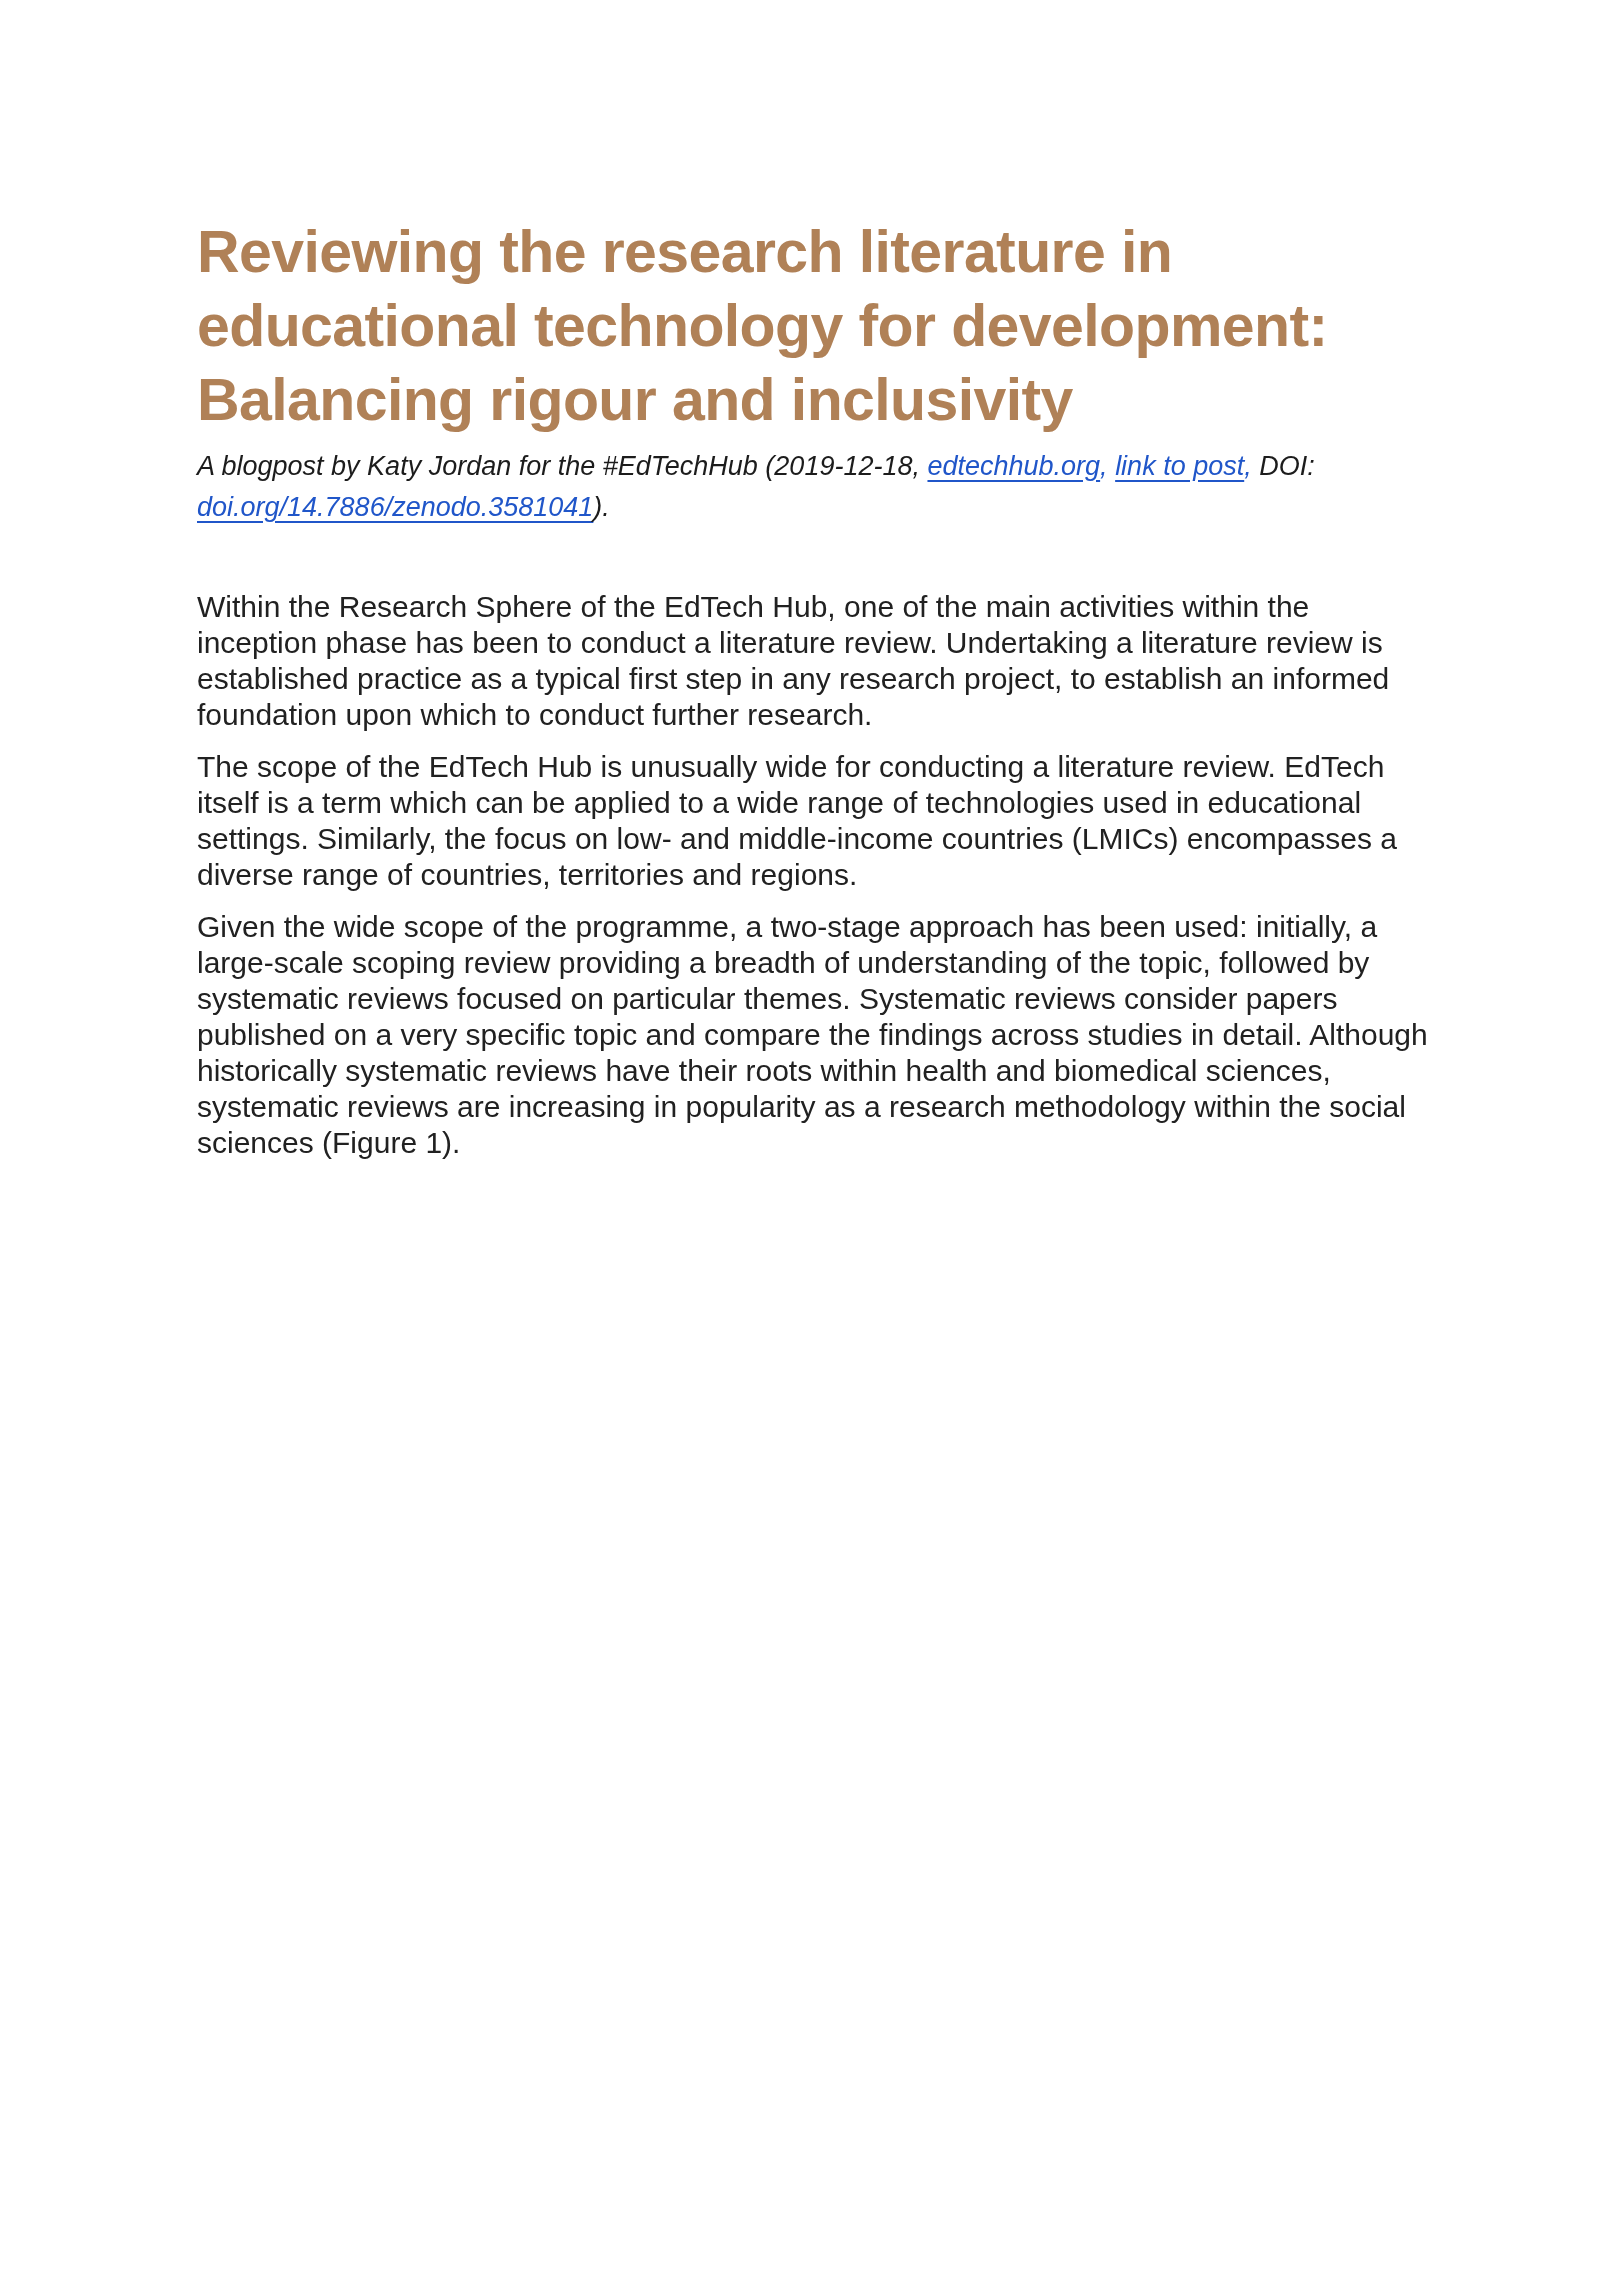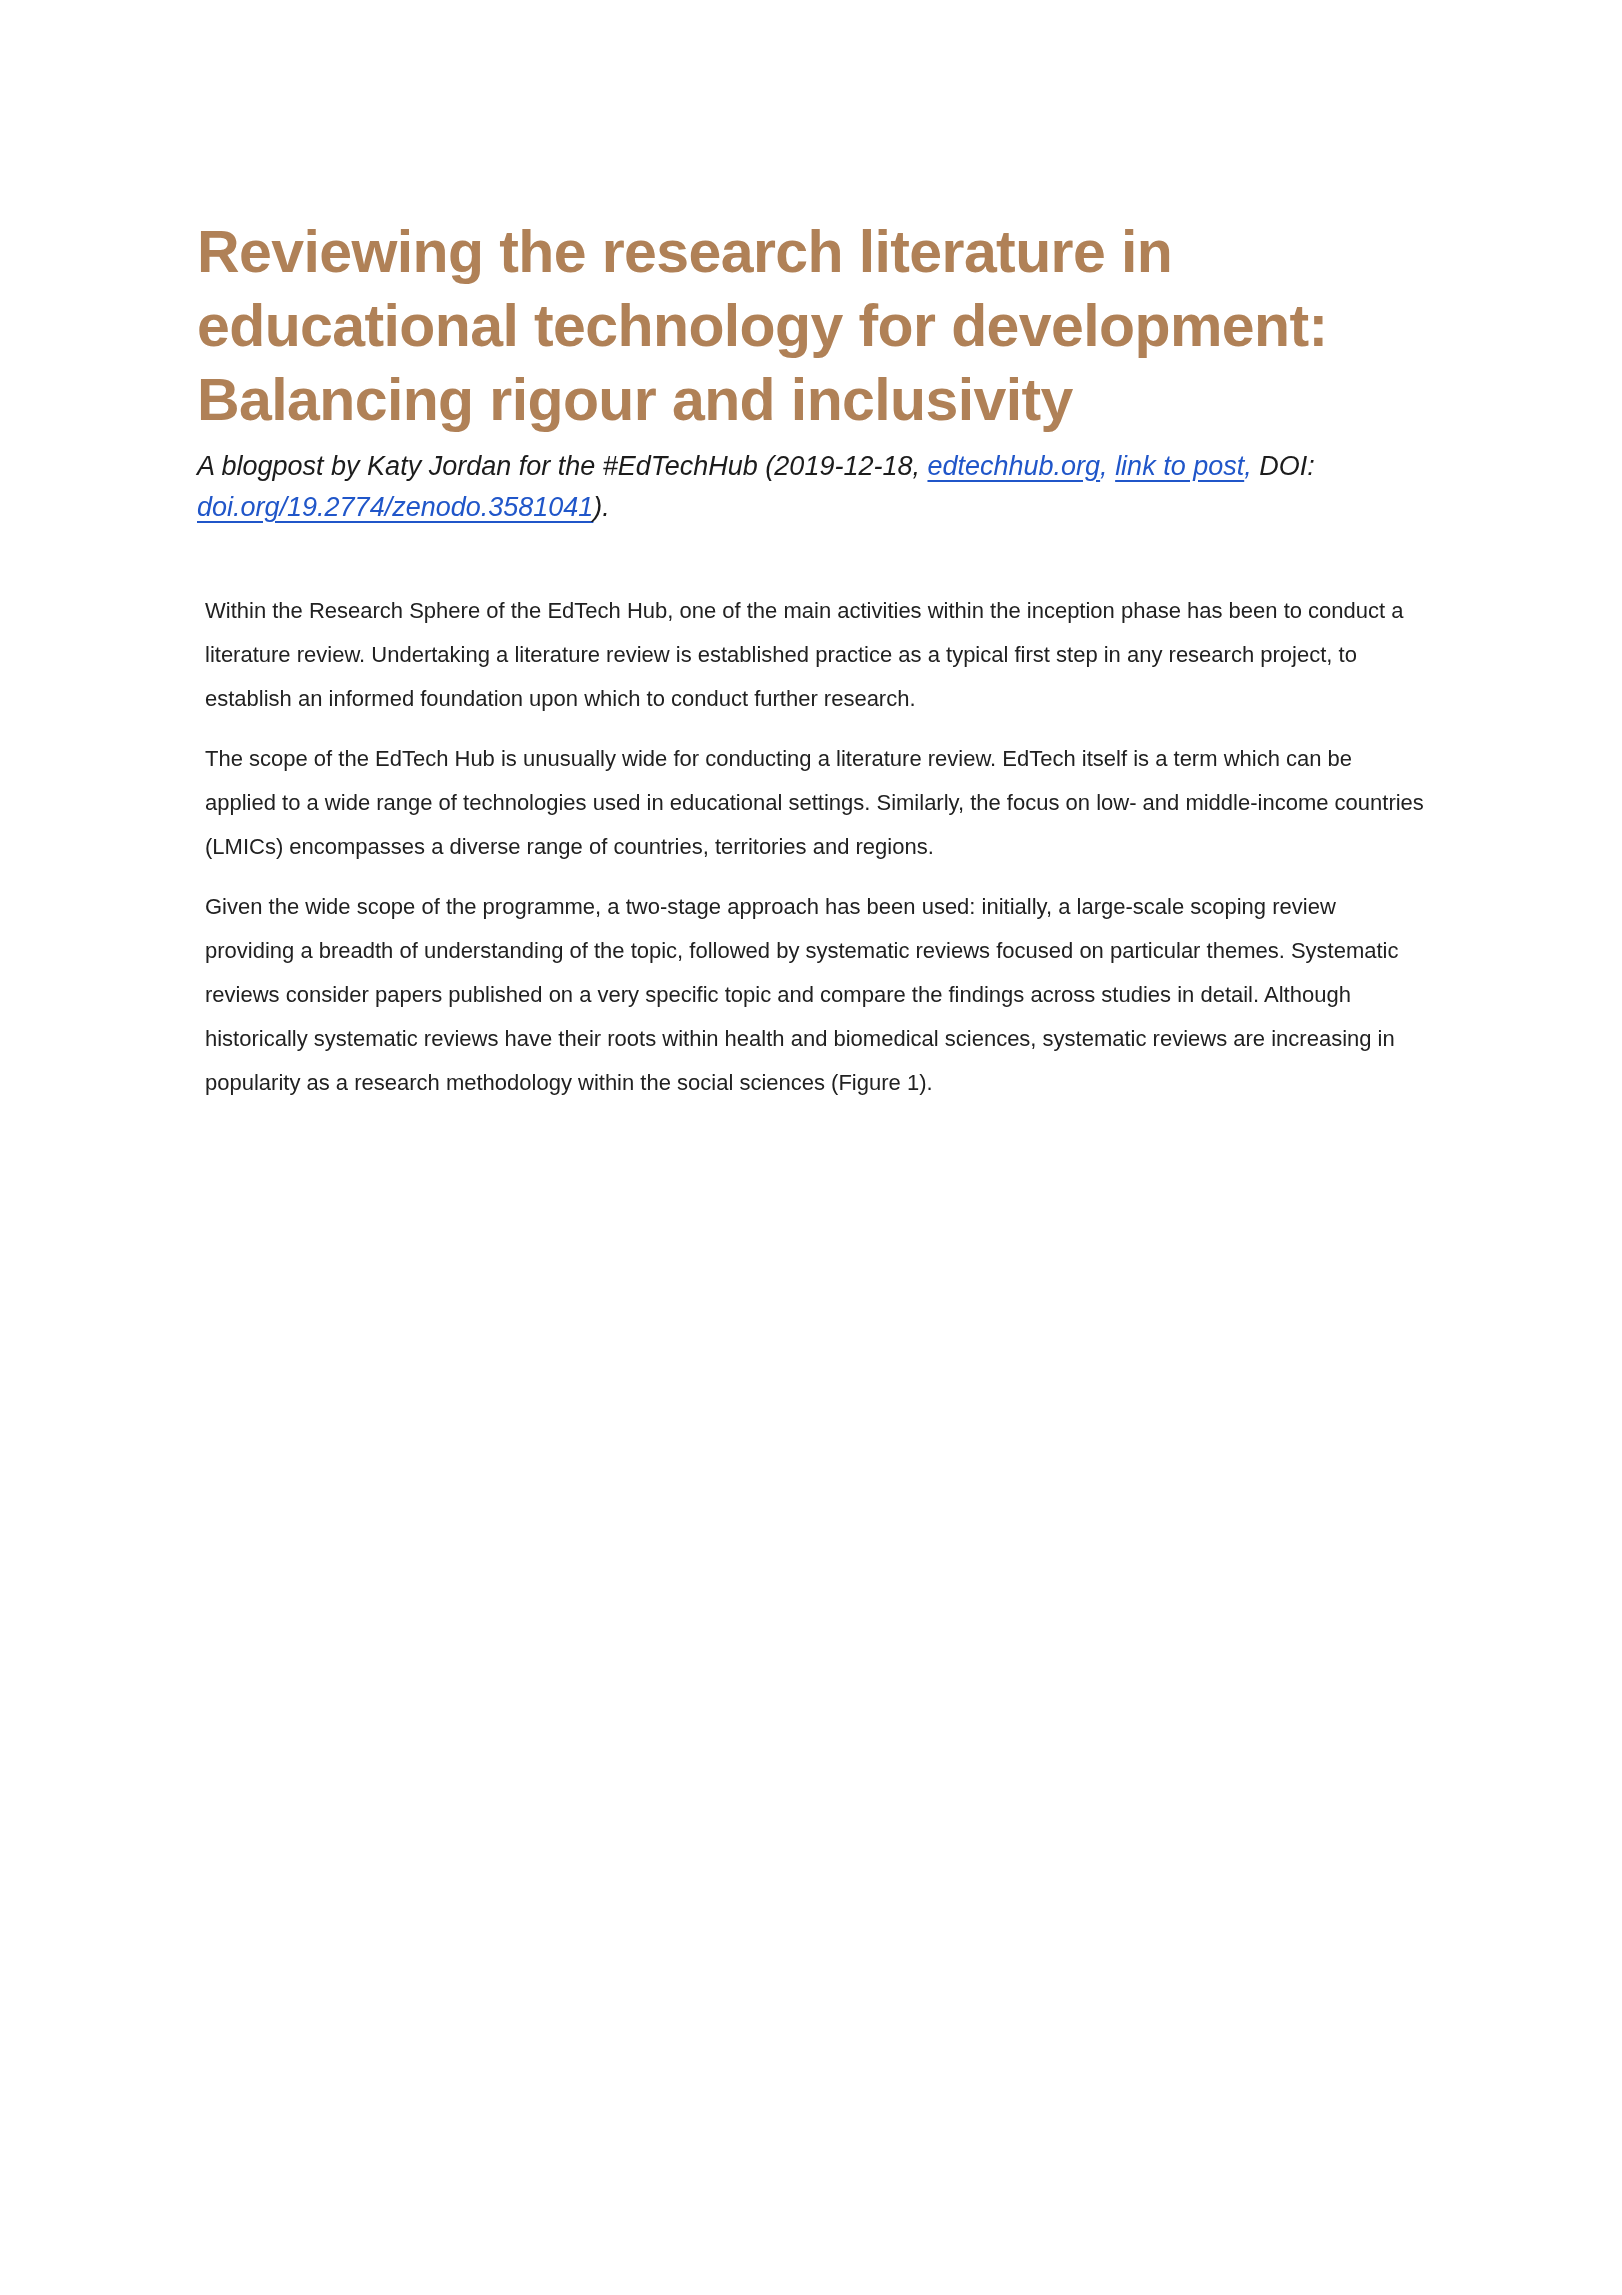--- a/index.html
+++ b/index.html
@@ -47,35 +47,35 @@
     text-underline-offset: 4.5px;
   }
   .byline .link-plain {
     color: var(--color-link, #2056c9);
     text-decoration: none;
   }
   .spacer {
     height: 61px;
   }
   .para {
-    margin: 0 0 16px 8px;
-    font-size: 22px;
-    line-height: 44px;
+    margin: 0 0 16px 0;
+    font-size: 30px;
+    line-height: 36px;
     color: var(--color-body_text, #212121);
   }
 </style>
 </head>
 <body>
 
 <div class="page">
   <div class="content">
 
     <h1 class="title">Reviewing the research literature in educational technology for development: Balancing rigour and inclusivity</h1>
 
-    <p class="byline"><span>A blogpost by Katy Jordan for the #EdTechHub (2019-12-18, </span><a href="#" class="link">edtechhub.org</a><span class="link-plain">, </span><a href="#" class="link">link to post</a><span class="link-plain">, </span><span>DOI:</span><br><a href="#" class="link">doi.org/19.2774/zenodo.3581041</a><span>).</span></p>
+    <p class="byline"><span>A blogpost by Katy Jordan for the #EdTechHub (2019-12-18, </span><a href="#" class="link">edtechhub.org</a><span class="link-plain">, </span><a href="#" class="link">link to post</a><span class="link-plain">, </span><span>DOI:</span><br><a href="#" class="link">doi.org/14.7886/zenodo.3581041</a><span>).</span></p>
 
     <div class="spacer"></div>
 
     <p class="para">Within the Research Sphere of the EdTech Hub, one of the main activities within the inception phase has been to conduct a literature review. Undertaking a literature review is established practice as a typical first step in any research project, to establish an informed foundation upon which to conduct further research.</p>
 
     <p class="para">The scope of the EdTech Hub is unusually wide for conducting a literature review. EdTech itself is a term which can be applied to a wide range of technologies used in educational settings. Similarly, the focus on low- and middle-income countries (LMICs) encompasses a diverse range of countries, territories and regions.</p>
 
     <p class="para">Given the wide scope of the programme, a two-stage approach has been used: initially, a large-scale scoping review providing a breadth of understanding of the topic, followed by systematic reviews focused on particular themes. Systematic reviews consider papers published on a very specific topic and compare the findings across studies in detail. Although historically systematic reviews have their roots within health and biomedical sciences, systematic reviews are increasing in popularity as a research methodology within the social sciences (Figure 1).</p>
 
   </div>

